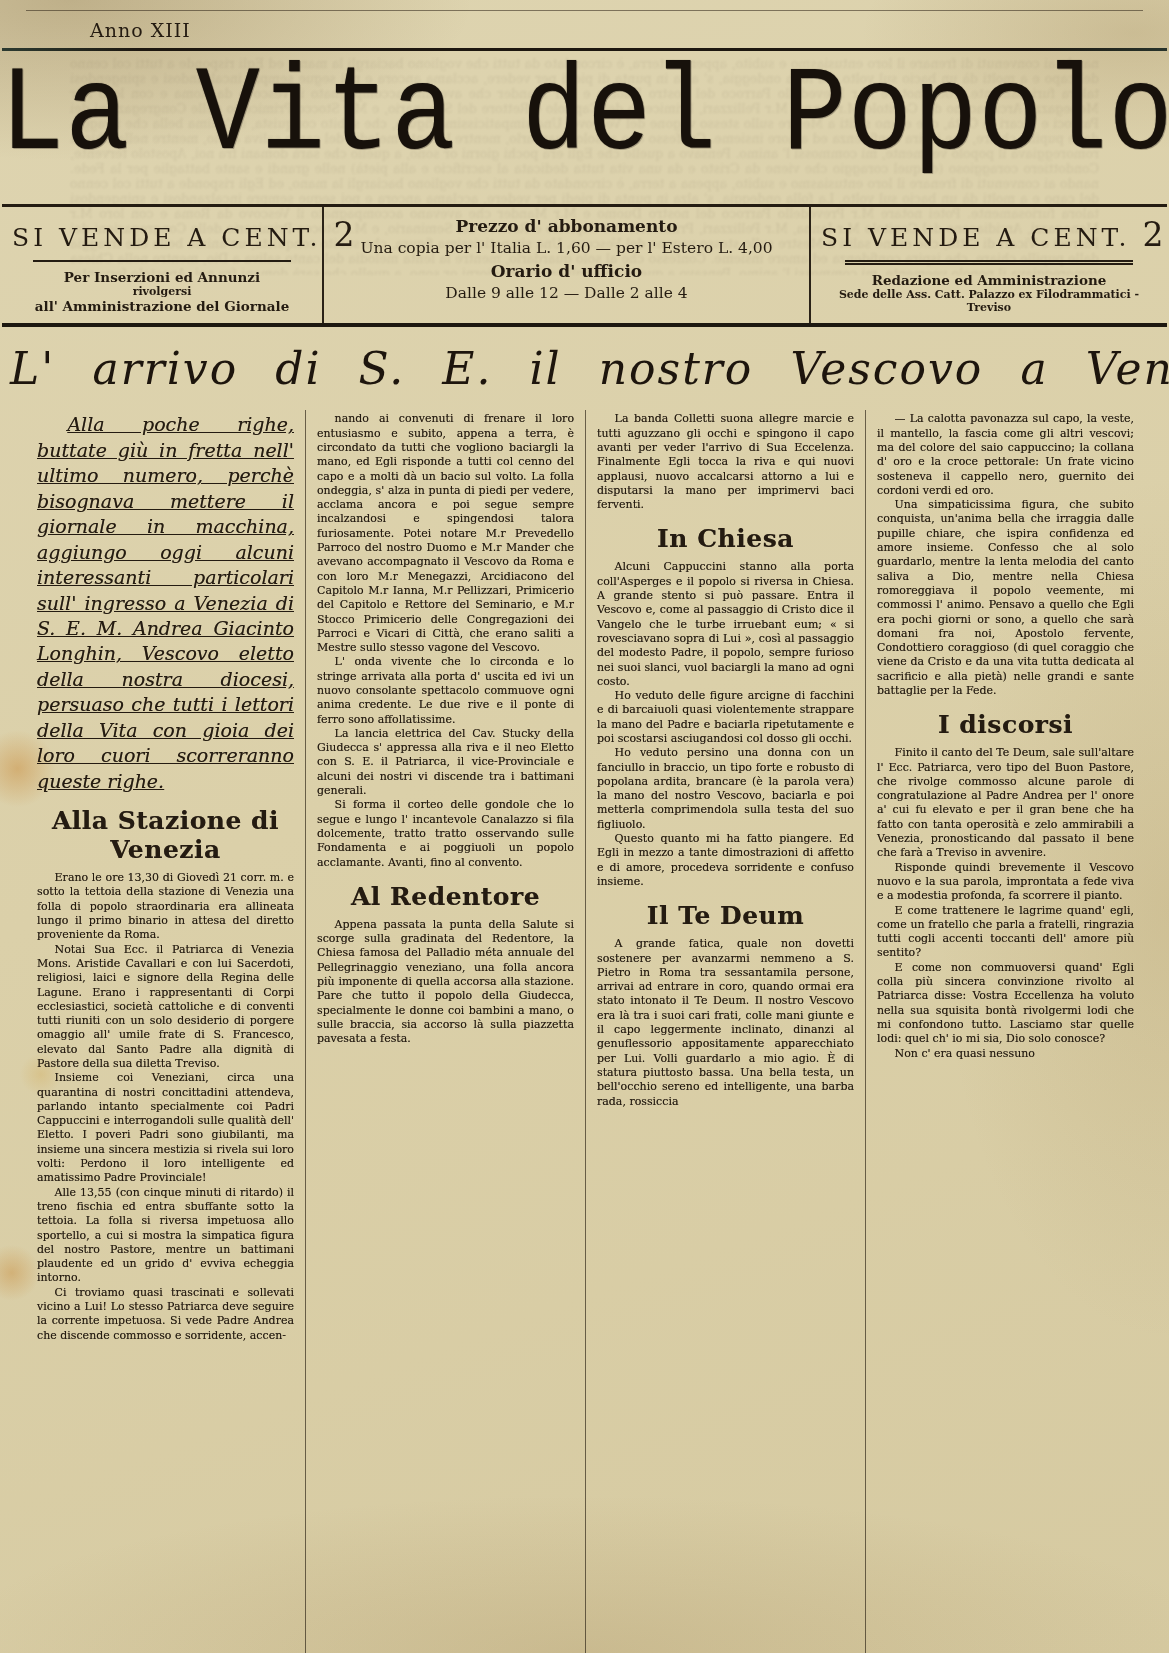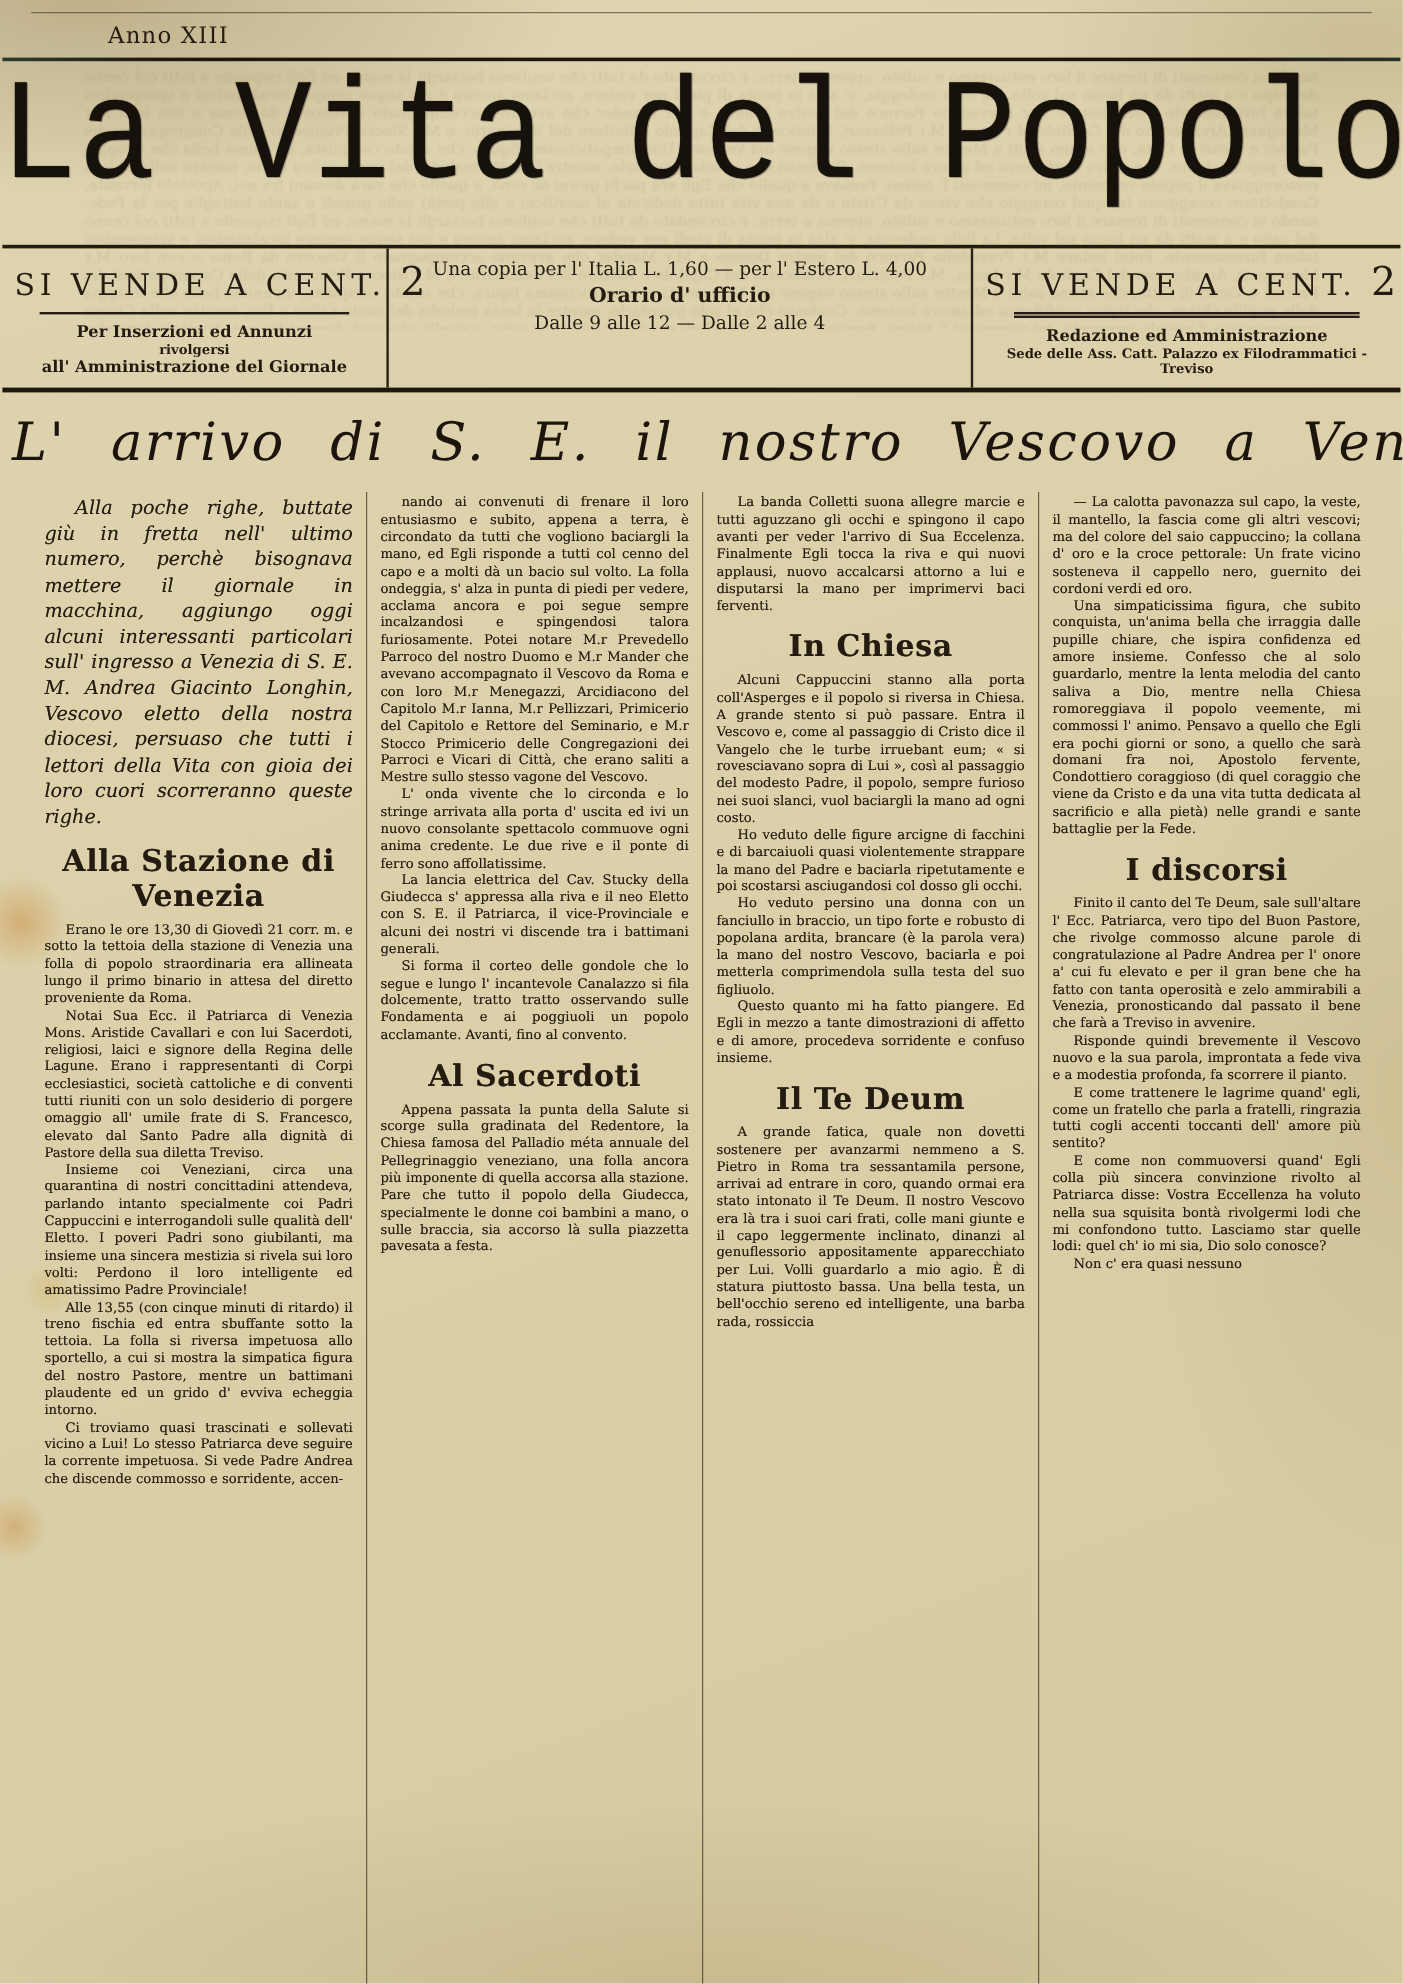--- a/index.html
+++ b/index.html
@@ -72,21 +72,21 @@
     color:#1d150d;
   }
   .colwrap{
     position:relative;z-index:1;display:flex;align-items:stretch;
     padding:4px 24px 0 26px;height:1292px;overflow:hidden;
   }
   .col{flex:1 1 0;padding:2px 11px 0;overflow:hidden;}
   .col + .col{border-left:1px solid rgba(42,32,18,.65);}
   .col p{margin:0;text-indent:1.6em;text-align:justify;font-size:11px;line-height:1.3;
          text-shadow:0 0 .5px rgba(36,27,17,.55);}
-  .col p.lead{font-style:italic;font-size:16px;line-height:1.34;}
+  .col p.lead{font-style:italic;font-size:19px;line-height:1.34;text-decoration:underline;}
   .col h3{font-size:25px;font-weight:bold;text-align:center;margin:12px 0 7px;letter-spacing:.5px;
           text-shadow:0 0 .5px rgba(36,27,17,.55);}
   .col h3:first-child{margin-top:0;}
 </style>
 </head>
 <body>
 
 <div class="bleed">nando ai convenuti di frenare il loro entusiasmo e subito, appena a terra, è circondato da tutti che vogliono baciargli la mano, ed Egli risponde a tutti col cenno del capo e a molti dà un bacio sul volto. La folla ondeggia, s' alza in punta di piedi per vedere, acclama ancora e poi segue sempre incalzandosi e spingendosi talora furiosamente. Potei notare M.r Prevedello Parroco del nostro Duomo e M.r Mander che avevano accompagnato il Vescovo da Roma e con loro M.r Menegazzi, Arcidiacono del Capitolo M.r Ianna, M.r Pellizzari, Primicerio del Capitolo e Rettore del Seminario, e M.r Stocco Primicerio delle Congregazioni dei Parroci e Vicari di Città, che erano saliti a Mestre sullo stesso vagone del Vescovo. Una simpaticissima figura, che subito conquista, un'anima bella che irraggia dalle pupille chiare, che ispira confidenza ed amore insieme. Confesso che al solo guardarlo, mentre la lenta melodia del canto saliva a Dio, mentre nella Chiesa romoreggiava il popolo veemente, mi commossi l' animo. Pensavo a quello che Egli era pochi giorni or sono, a quello che sarà domani fra noi, Apostolo fervente, Condottiero coraggioso (di quel coraggio che viene da Cristo e da una vita tutta dedicata al sacrificio e alla pietà) nelle grandi e sante battaglie per la Fede. nando ai convenuti di frenare il loro entusiasmo e subito, appena a terra, è circondato da tutti che vogliono baciargli la mano, ed Egli risponde a tutti col cenno del capo e a molti dà un bacio sul volto. La folla ondeggia, s' alza in punta di piedi per vedere, acclama ancora e poi segue sempre incalzandosi e spingendosi talora furiosamente. Potei notare M.r Prevedello Parroco del nostro Duomo e M.r Mander che avevano accompagnato il Vescovo da Roma e con loro M.r Menegazzi, Arcidiacono del Capitolo M.r Ianna, M.r Pellizzari, Primicerio del Capitolo e Rettore del Seminario, e M.r Stocco Primicerio delle Congregazioni dei Parroci e Vicari di Città, che erano saliti a Mestre sullo stesso vagone del Vescovo. Una simpaticissima figura, che subito conquista, un'anima bella che irraggia dalle pupille chiare, che ispira confidenza ed amore insieme. Confesso che al solo guardarlo, mentre la lenta melodia del canto saliva a Dio, mentre nella Chiesa romoreggiava il popolo veemente, mi commossi l' animo. Pensavo a quello che Egli era pochi giorni or sono, a quello che sarà domani fra noi, Apostolo fervente, Condottiero coraggioso (di quel coraggio che viene da Cristo e da una vita tutta dedicata al sacrificio e alla pietà) nelle grandi e sante battaglie per la Fede. </div>
 
 <div class="hairline"></div>
@@ -105,20 +105,21 @@
     <div class="price-line">
       <span>SI VENDE A CENT.</span>
       <span class="big2">2</span>
     </div>
     <div class="mini-rule"></div>
     <div class="small-b">Per Inserzioni ed Annunzi</div>
     <div class="tiny-b">rivolgersi</div>
     <div class="small-b">all' Amministrazione del Giornale</div>
   </div>
   <div class="cell cell-center">
+    <div class="bh">Prezzo d' abbonamento</div>
     <div class="bl">Una copia per l' Italia L. 1,60 — per l' Estero L. 4,00</div>
     <div class="bh">Orario d' ufficio</div>
     <div class="bl">Dalle 9 alle 12 — Dalle 2 alle 4</div>
   </div>
   <div class="cell cell-right">
     <div class="price-line">
       <span>SI VENDE A CENT.</span>
       <span class="big2">2</span>
     </div>
     <div class="mini-rule dbl"></div>
@@ -137,21 +138,21 @@
       <p>Notai Sua Ecc. il Patriarca di Venezia Mons. Aristide Cavallari e con lui Sacerdoti, religiosi, laici e signore della Regina delle Lagune. Erano i rappresentanti di Corpi ecclesiastici, società cattoliche e di conventi tutti riuniti con un solo desiderio di porgere omaggio all' umile frate di S. Francesco, elevato dal Santo Padre alla dignità di Pastore della sua diletta Treviso.</p>
       <p>Insieme coi Veneziani, circa una quarantina di nostri concittadini attendeva, parlando intanto specialmente coi Padri Cappuccini e interrogandoli sulle qualità dell' Eletto. I poveri Padri sono giubilanti, ma insieme una sincera mestizia si rivela sui loro volti: Perdono il loro intelligente ed amatissimo Padre Provinciale!</p>
       <p>Alle 13,55 (con cinque minuti di ritardo) il treno fischia ed entra sbuffante sotto la tettoia. La folla si riversa impetuosa allo sportello, a cui si mostra la simpatica figura del nostro Pastore, mentre un battimani plaudente ed un grido d' evviva echeggia intorno.</p>
       <p>Ci troviamo quasi trascinati e sollevati vicino a Lui! Lo stesso Patriarca deve seguire la corrente impetuosa. Si vede Padre Andrea che discende commosso e sorridente, accen-</p>
     </div>
   <div class="col">
       <p>nando ai convenuti di frenare il loro entusiasmo e subito, appena a terra, è circondato da tutti che vogliono baciargli la mano, ed Egli risponde a tutti col cenno del capo e a molti dà un bacio sul volto. La folla ondeggia, s' alza in punta di piedi per vedere, acclama ancora e poi segue sempre incalzandosi e spingendosi talora furiosamente. Potei notare M.r Prevedello Parroco del nostro Duomo e M.r Mander che avevano accompagnato il Vescovo da Roma e con loro M.r Menegazzi, Arcidiacono del Capitolo M.r Ianna, M.r Pellizzari, Primicerio del Capitolo e Rettore del Seminario, e M.r Stocco Primicerio delle Congregazioni dei Parroci e Vicari di Città, che erano saliti a Mestre sullo stesso vagone del Vescovo.</p>
       <p>L' onda vivente che lo circonda e lo stringe arrivata alla porta d' uscita ed ivi un nuovo consolante spettacolo commuove ogni anima credente. Le due rive e il ponte di ferro sono affollatissime.</p>
       <p>La lancia elettrica del Cav. Stucky della Giudecca s' appressa alla riva e il neo Eletto con S. E. il Patriarca, il vice-Provinciale e alcuni dei nostri vi discende tra i battimani generali.</p>
       <p>Si forma il corteo delle gondole che lo segue e lungo l' incantevole Canalazzo si fila dolcemente, tratto tratto osservando sulle Fondamenta e ai poggiuoli un popolo acclamante. Avanti, fino al convento.</p>
-      <h3>Al Sacerdoti</h3>
+      <h3>Al Redentore</h3>
       <p>Appena passata la punta della Salute si scorge sulla gradinata del Redentore, la Chiesa famosa del Palladio méta annuale del Pellegrinaggio veneziano, una folla ancora più imponente di quella accorsa alla stazione. Pare che tutto il popolo della Giudecca, specialmente le donne coi bambini a mano, o sulle braccia, sia accorso là sulla piazzetta pavesata a festa.</p>
     </div>
   <div class="col">
       <p>La banda Colletti suona allegre marcie e tutti aguzzano gli occhi e spingono il capo avanti per veder l'arrivo di Sua Eccelenza. Finalmente Egli tocca la riva e qui nuovi applausi, nuovo accalcarsi attorno a lui e disputarsi la mano per imprimervi baci ferventi.</p>
       <h3>In Chiesa</h3>
       <p>Alcuni Cappuccini stanno alla porta coll'Asperges e il popolo si riversa in Chiesa. A grande stento si può passare. Entra il Vescovo e, come al passaggio di Cristo dice il Vangelo che le turbe irruebant eum; « si rovesciavano sopra di Lui », così al passaggio del modesto Padre, il popolo, sempre furioso nei suoi slanci, vuol baciargli la mano ad ogni costo.</p>
       <p>Ho veduto delle figure arcigne di facchini e di barcaiuoli quasi violentemente strappare la mano del Padre e baciarla ripetutamente e poi scostarsi asciugandosi col dosso gli occhi.</p>
       <p>Ho veduto persino una donna con un fanciullo in braccio, un tipo forte e robusto di popolana ardita, brancare (è la parola vera) la mano del nostro Vescovo, baciarla e poi metterla comprimendola sulla testa del suo figliuolo.</p>
       <p>Questo quanto mi ha fatto piangere. Ed Egli in mezzo a tante dimostrazioni di affetto e di amore, procedeva sorridente e confuso insieme.</p>
       <h3>Il Te Deum</h3>

